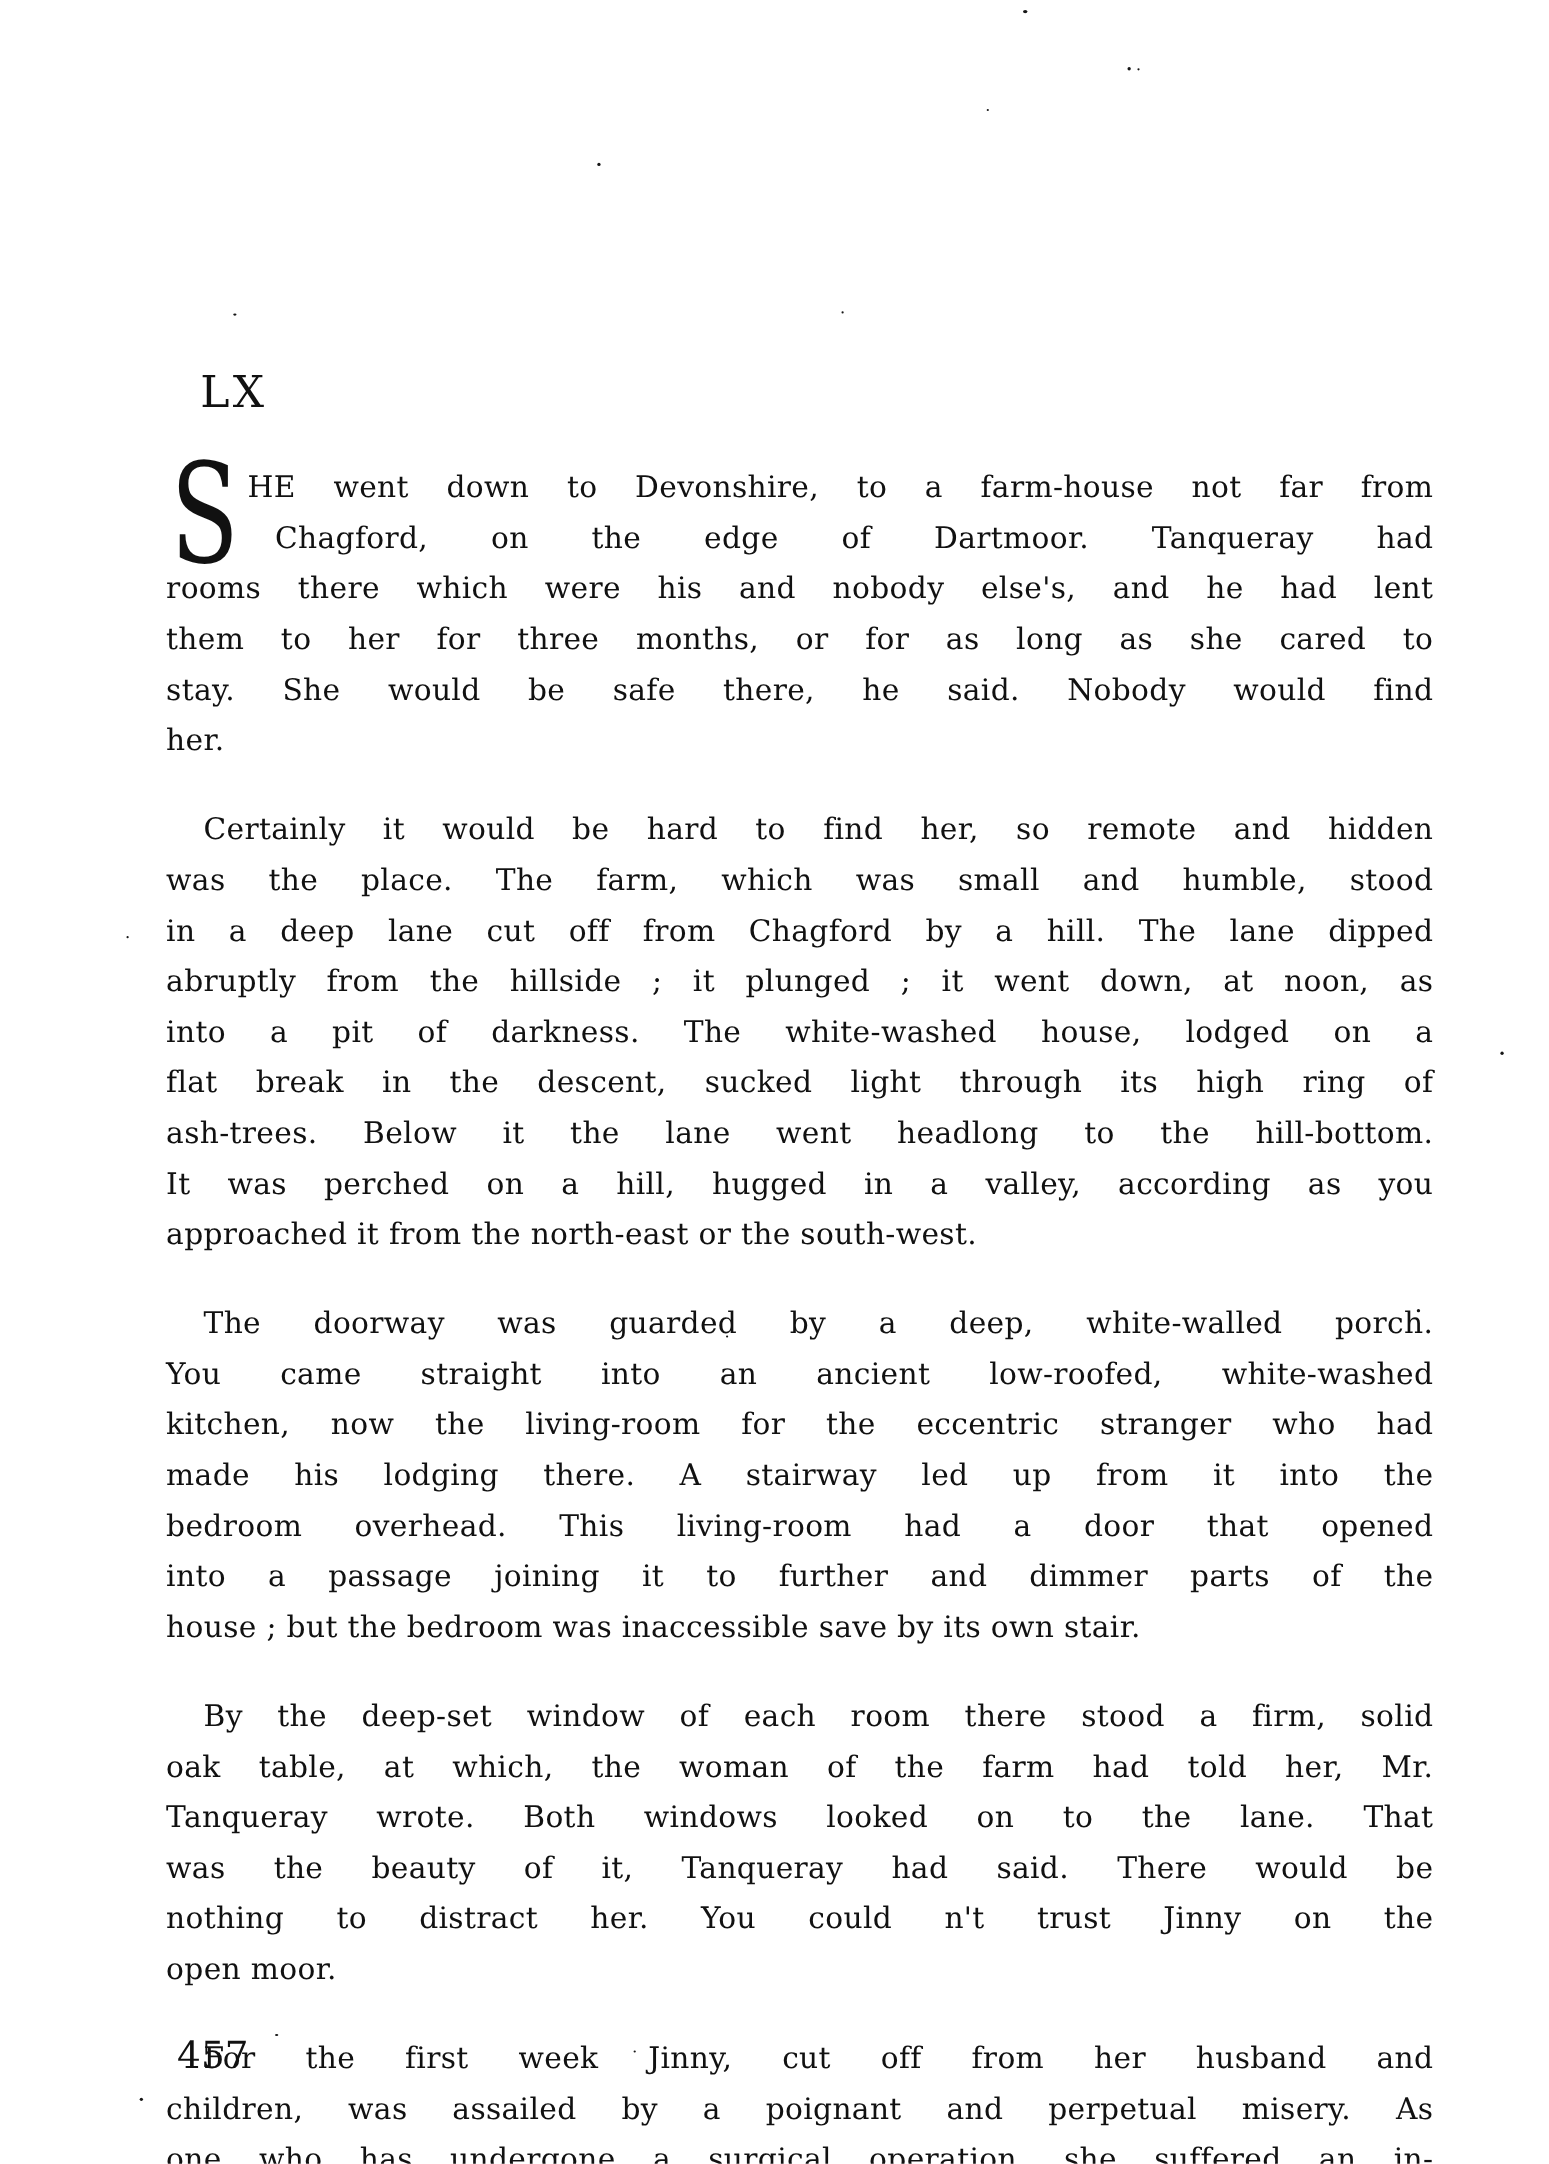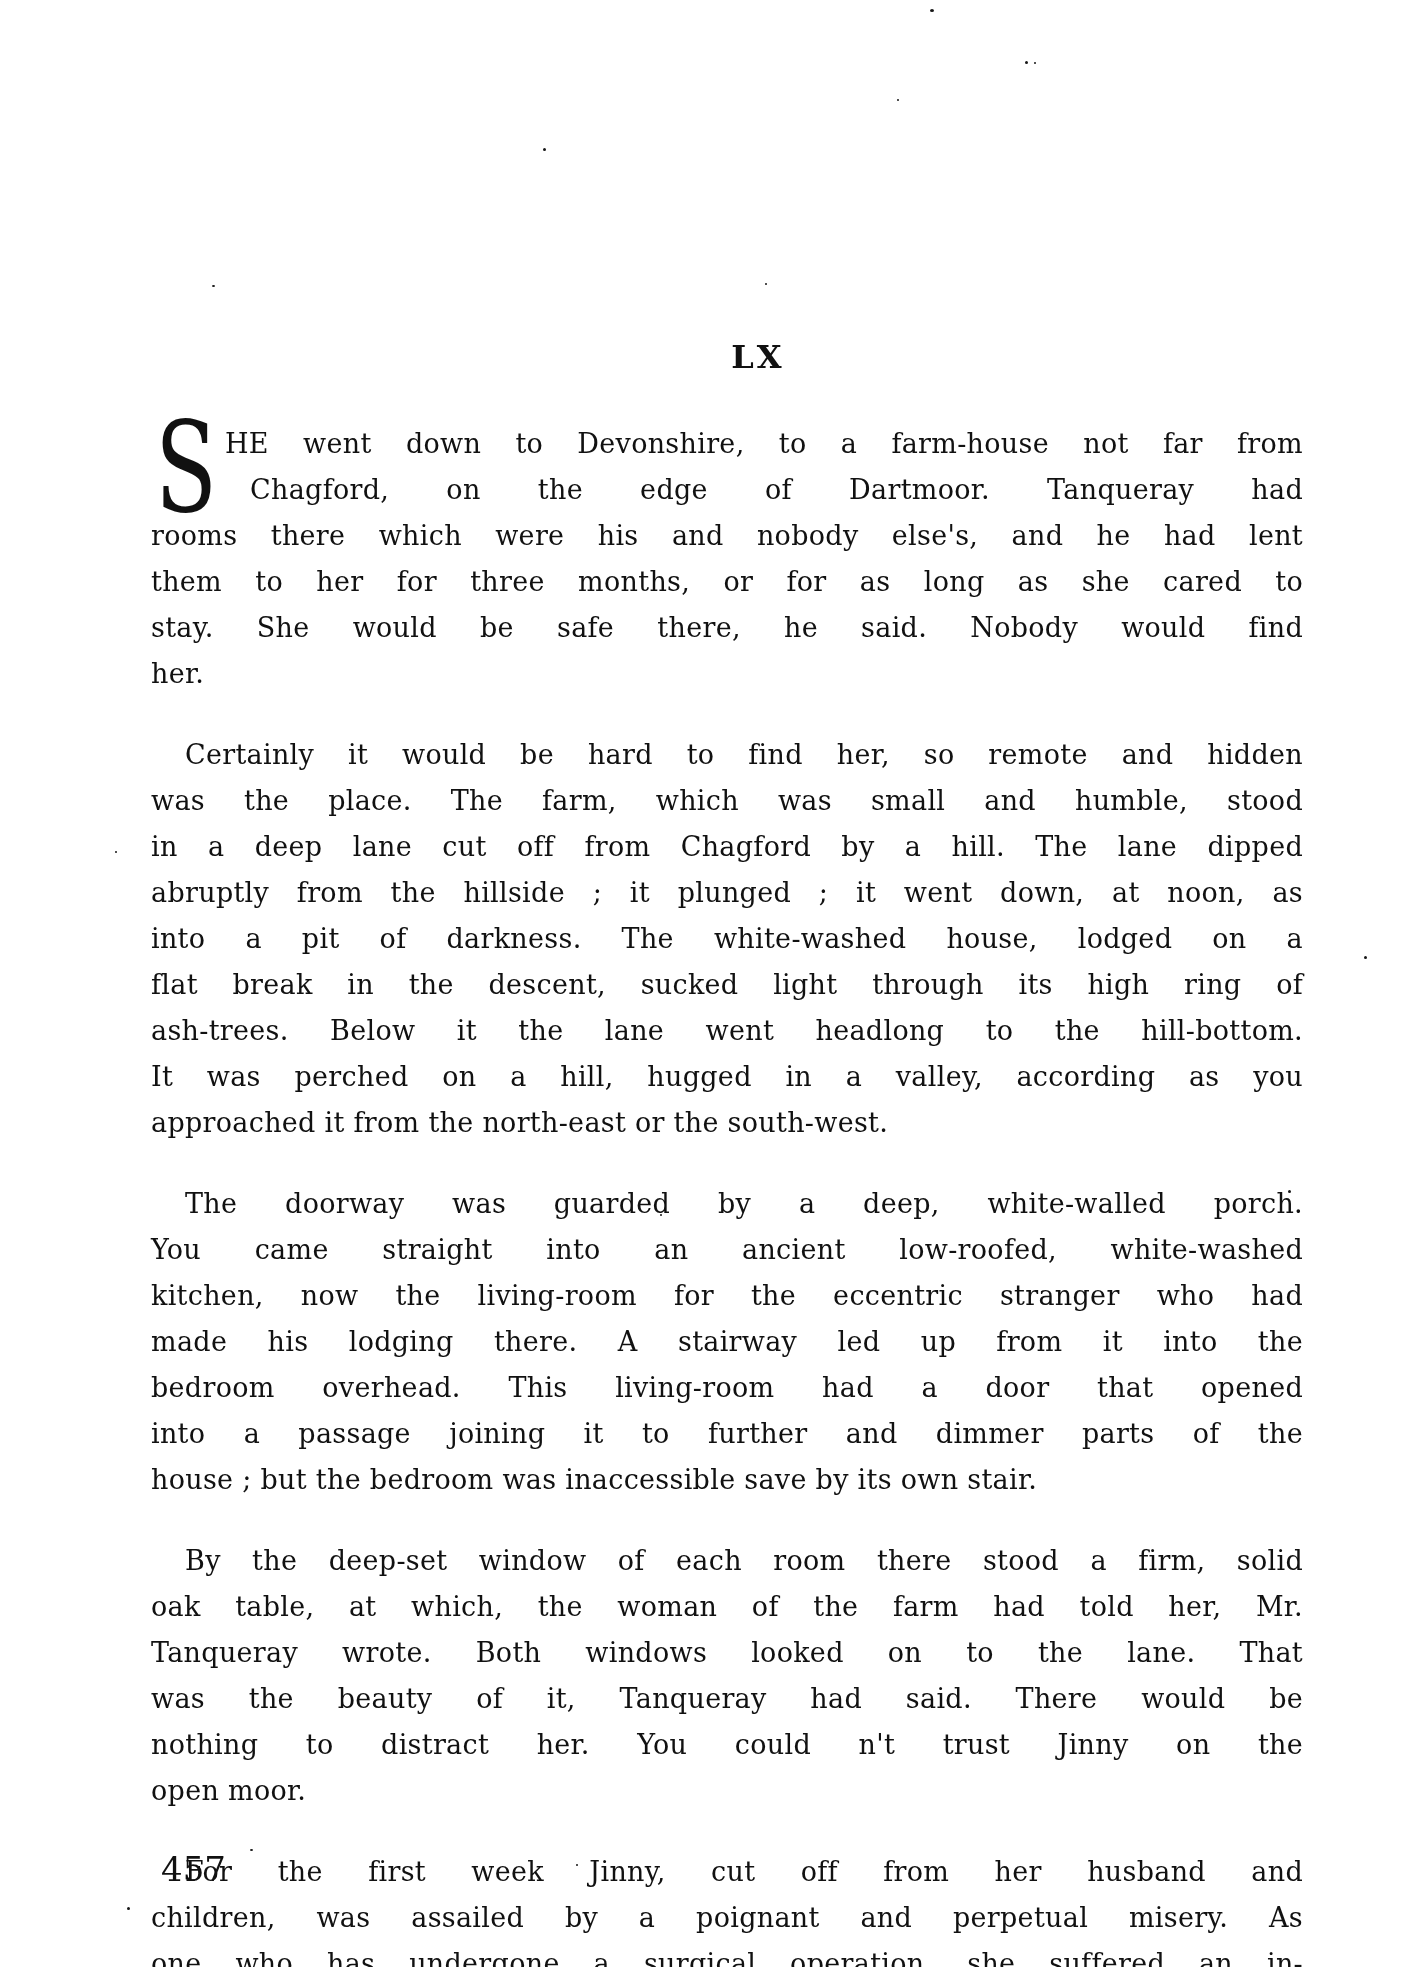--- a/index.html
+++ b/index.html
@@ -7,22 +7,22 @@
     width:1408px; height:1967px;
     background:#ffffff;
     position:relative;
     overflow:hidden;
     font-family:"DejaVu Serif", serif;
     color:#111111;
   }
   .page { position:absolute; inset:0; }
   .chapter-heading {
     position:absolute; left:182px; top:334px; width:1152px;
-    text-align:center; font-size:32px; line-height:46px;
-    letter-spacing:3px; font-weight:bold;
+    text-align:left; font-size:40px; line-height:46px;
+    letter-spacing:3px; font-weight:normal;
   }
   .body-text {
     position:absolute; left:151px; top:421px; width:1152px;
   }
   .line {
     height:46px; line-height:46px; font-size:27px;
     letter-spacing:0.3px; white-space:normal;
   }
   .just { text-align:justify; text-align-last:justify; text-justify:inter-word; }
   .indent { padding-left:34px;margin-top:35px; }

